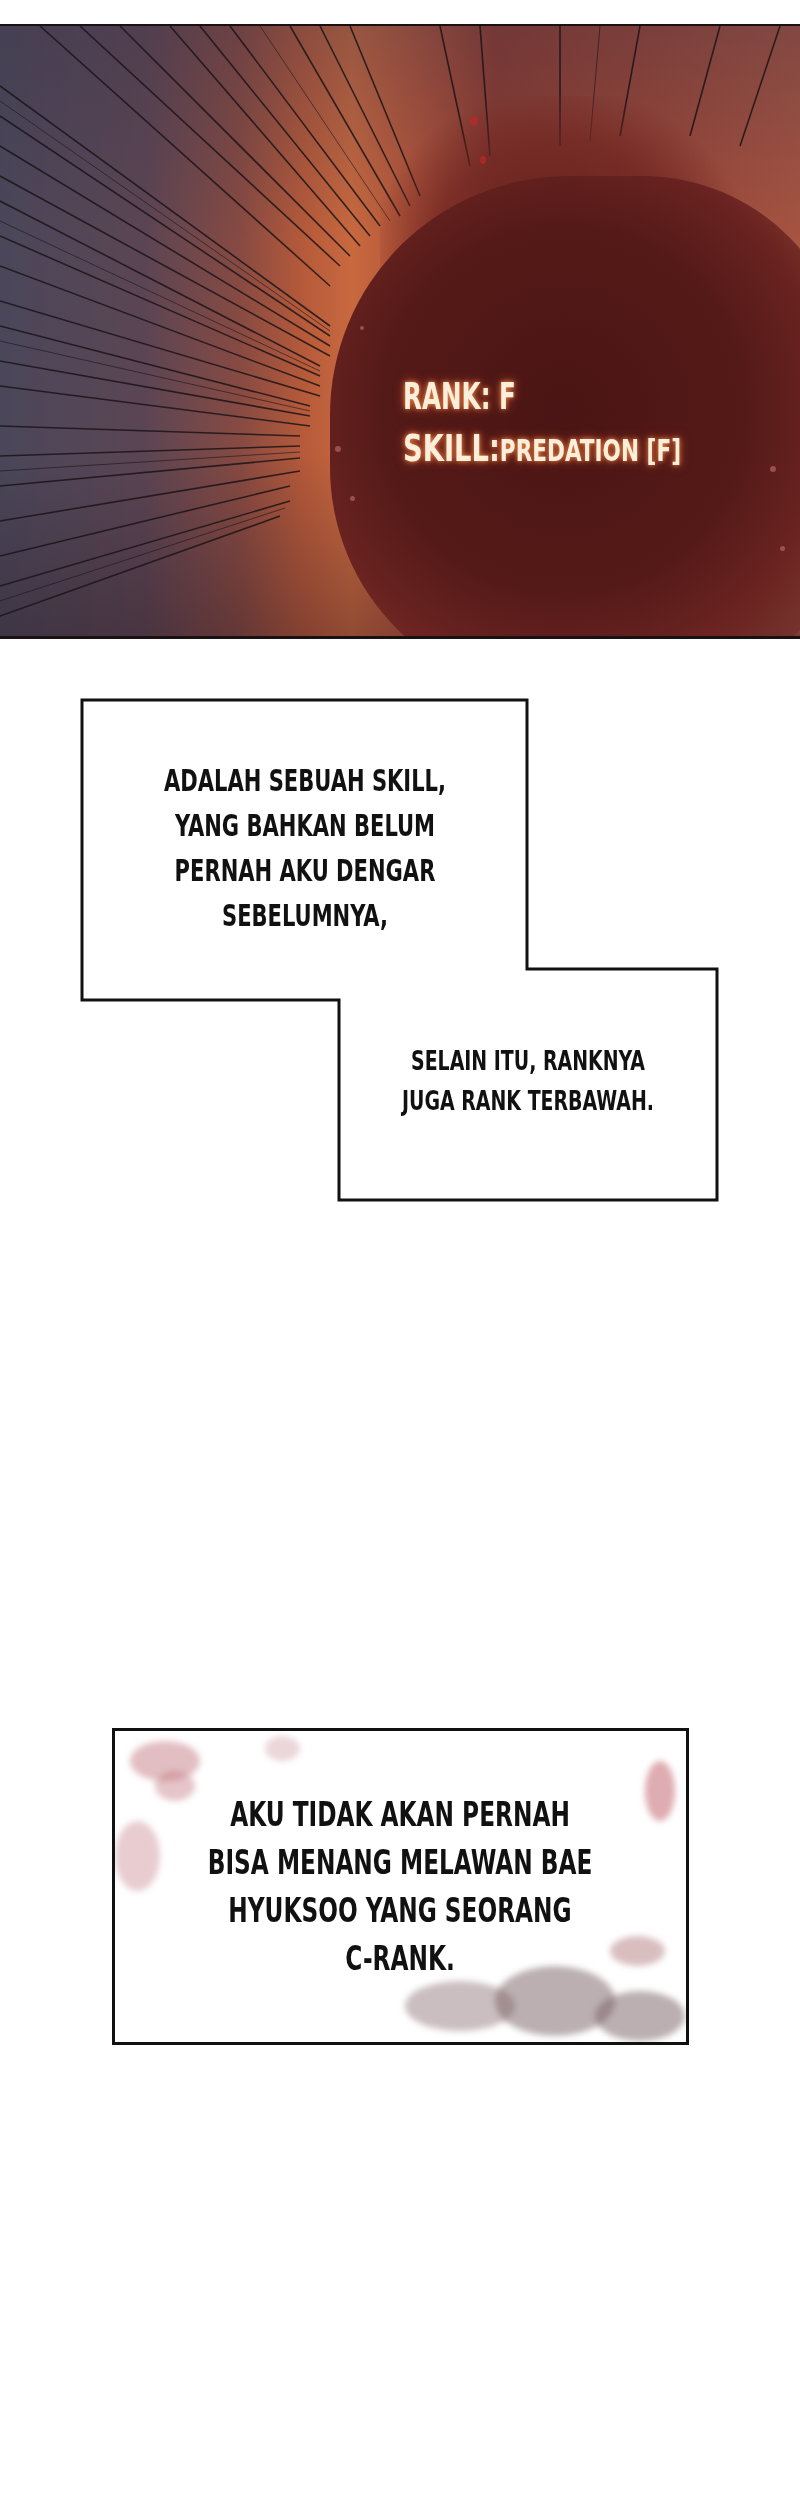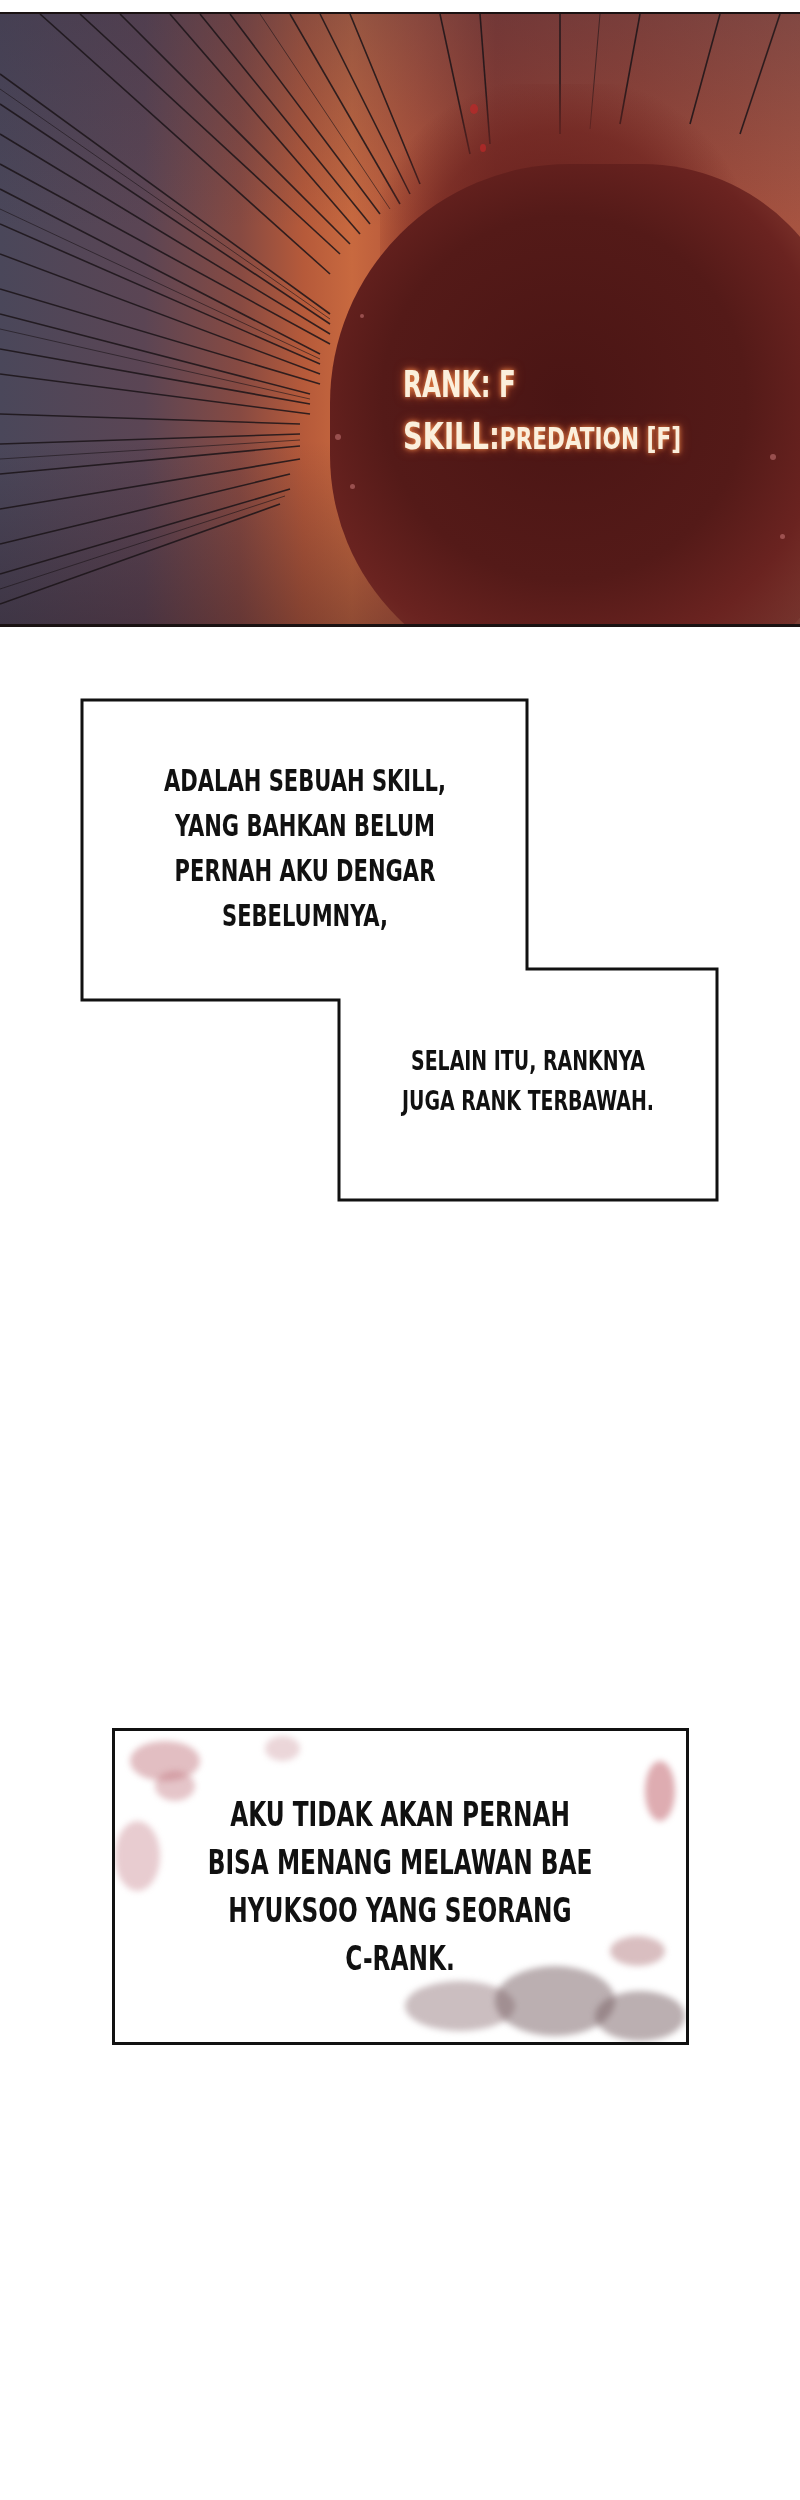--- a/index.html
+++ b/index.html
@@ -1,21 +1,21 @@
 <!DOCTYPE html>
 <html><head>
 <meta charset="utf-8">
 <style>
   html, body { margin:0; padding:0; background:#ffffff; }
   body { width:800px; height:2500px; position:relative; overflow:hidden;
          font-family:"DejaVu Sans", sans-serif; }
 
   
   .panel {
-    position:absolute; left:0; top:12px; width:800px; height:615px;
+    position:absolute; left:0; top:24px; width:800px; height:615px;
     border-top:2px solid #1a1212; border-bottom:3px solid #1a1212;
     box-sizing:border-box; overflow:hidden;
     background: linear-gradient(90deg, #4a475a 0%, #5b4554 18%, #874a42 30%, #b65a3a 38%, #c8693f 44%, #b2543a 52%, #8f3b2f 62%, #9b4535 80%, #a75441 100%);
   }
   .panel .vshade { position:absolute; inset:0;
     background: linear-gradient(180deg, rgba(60,50,70,0.35) 0%, rgba(0,0,0,0) 35%, rgba(0,0,0,0) 70%, rgba(40,20,30,0.35) 100%); }
   .panel svg.lines { position:absolute; left:0; top:0; }
   .blob {
     position:absolute; left:330px; top:150px; width:520px; height:520px;
     background: radial-gradient(ellipse at 45% 45%, #4a1514 0%, #541a18 45%, #6a2320 65%, rgba(110,40,36,0.6) 78%, rgba(110,40,36,0) 90%);

